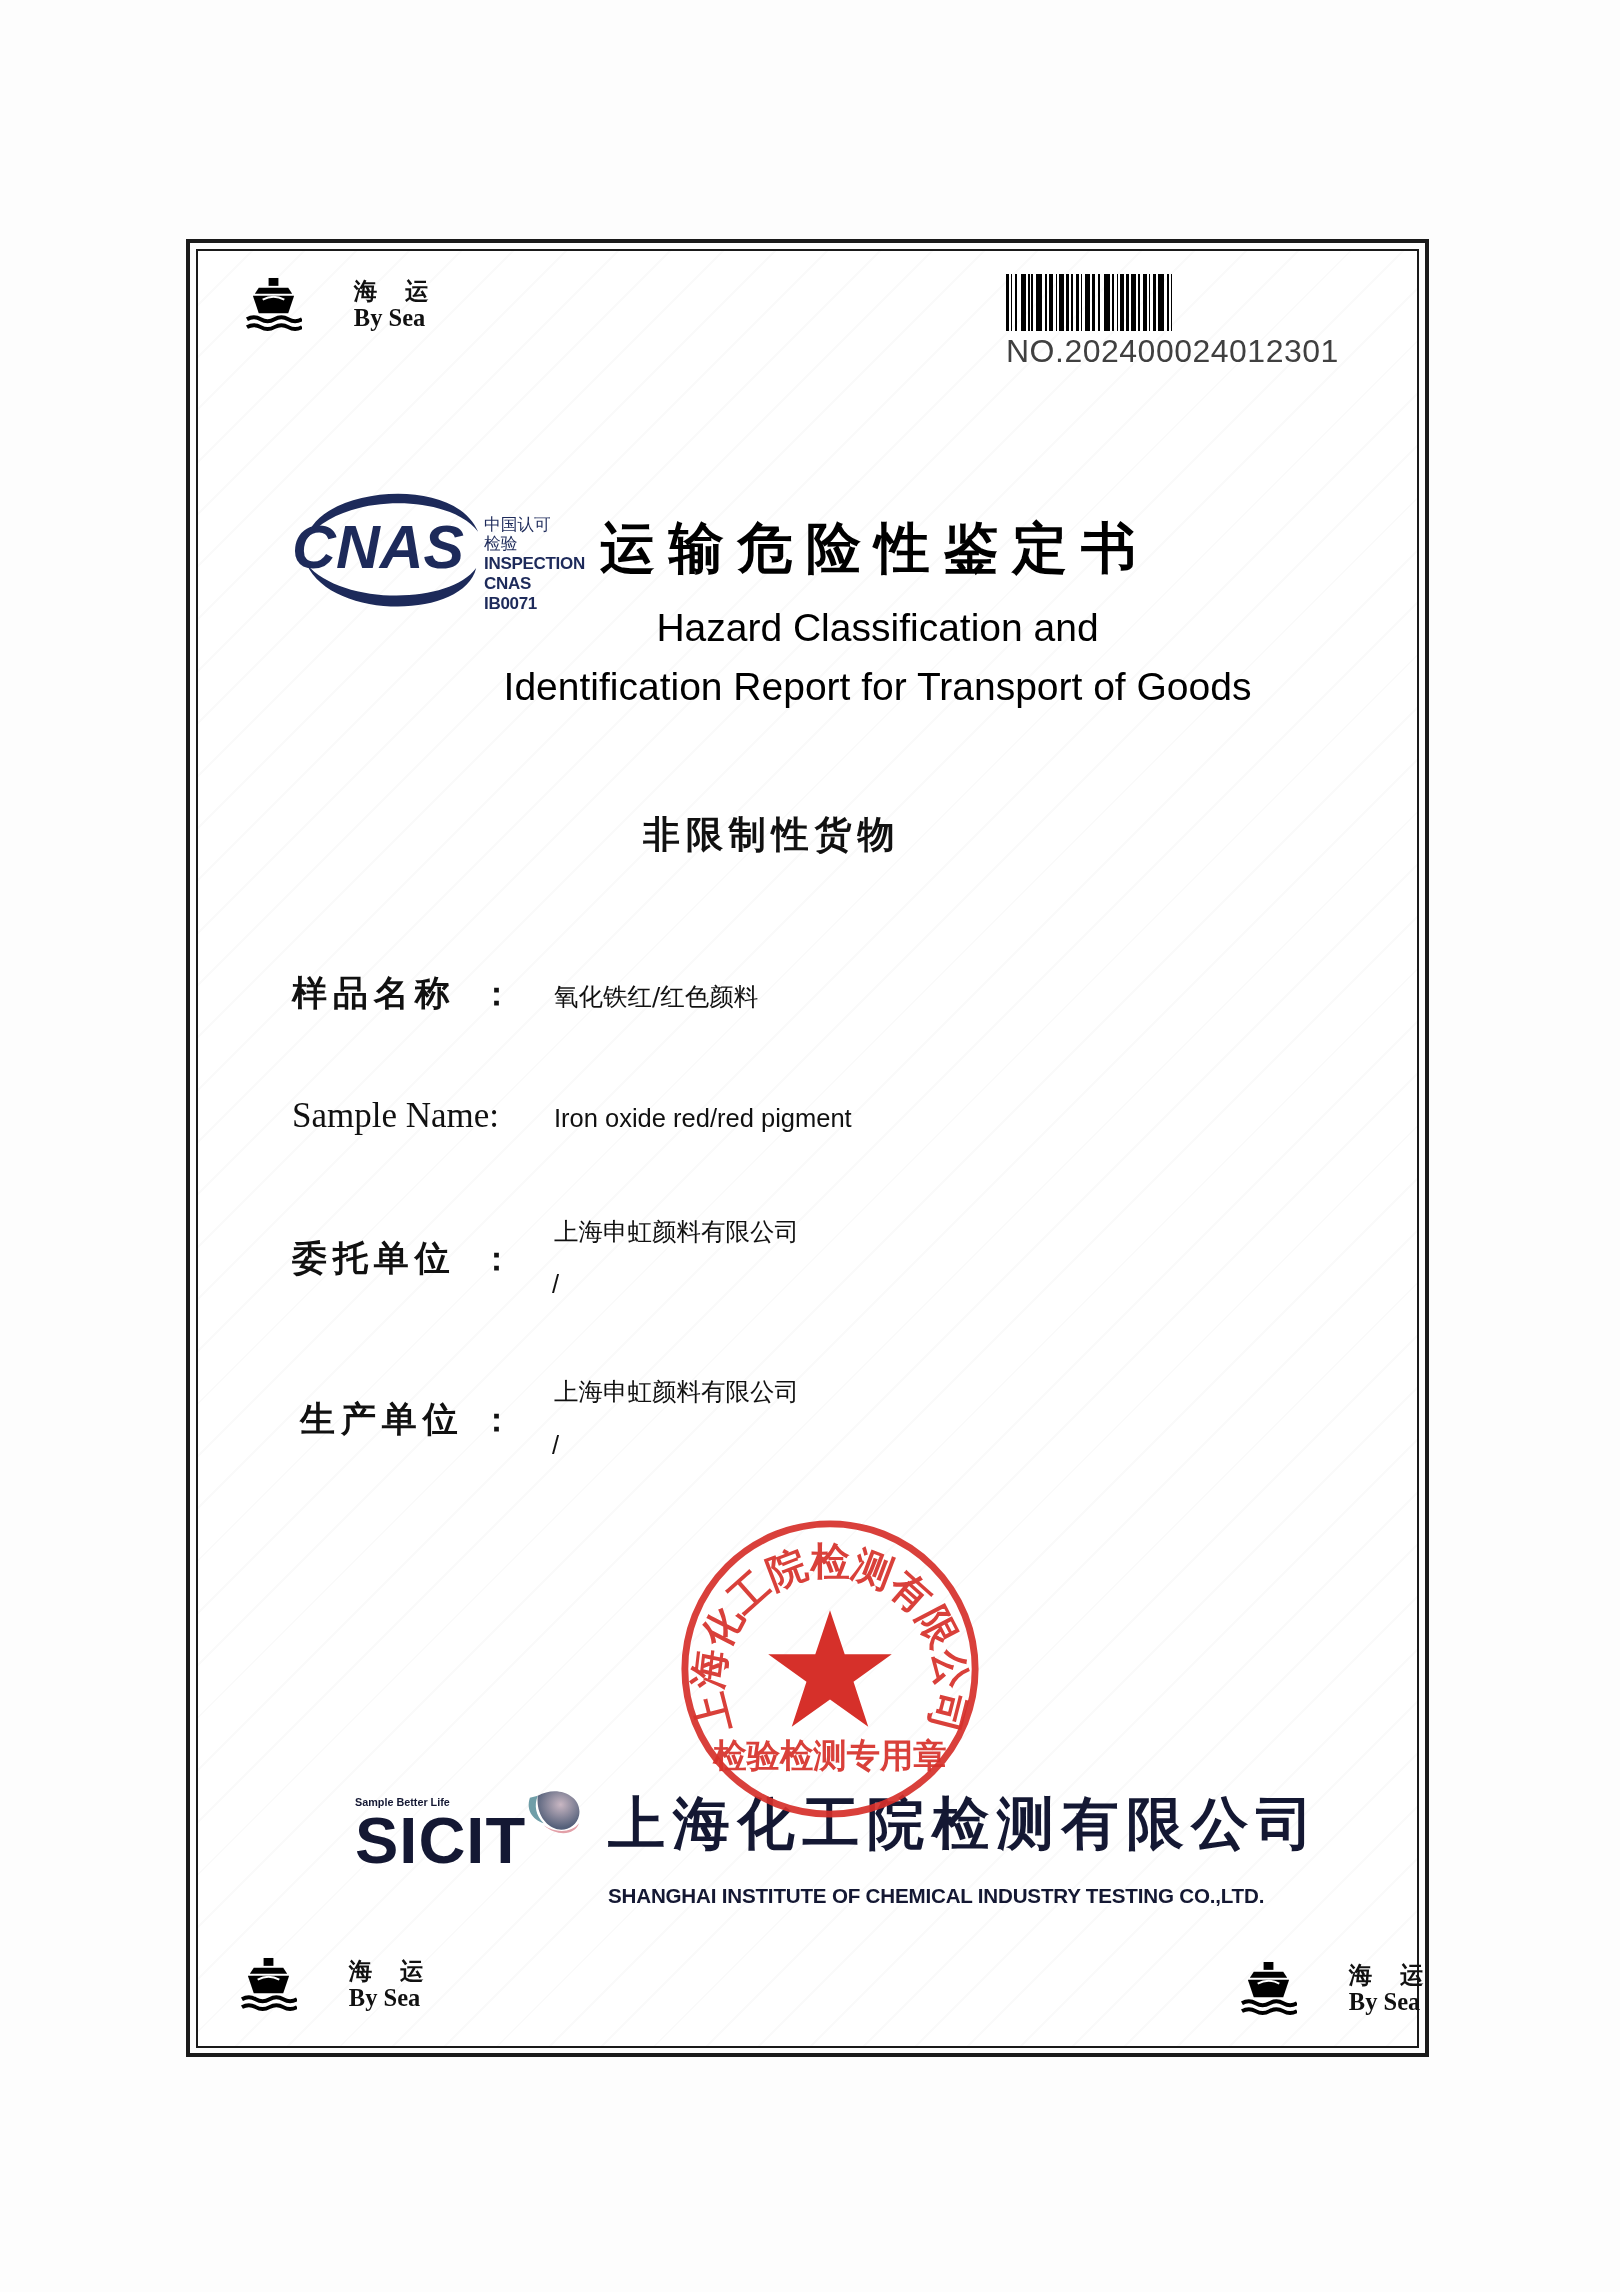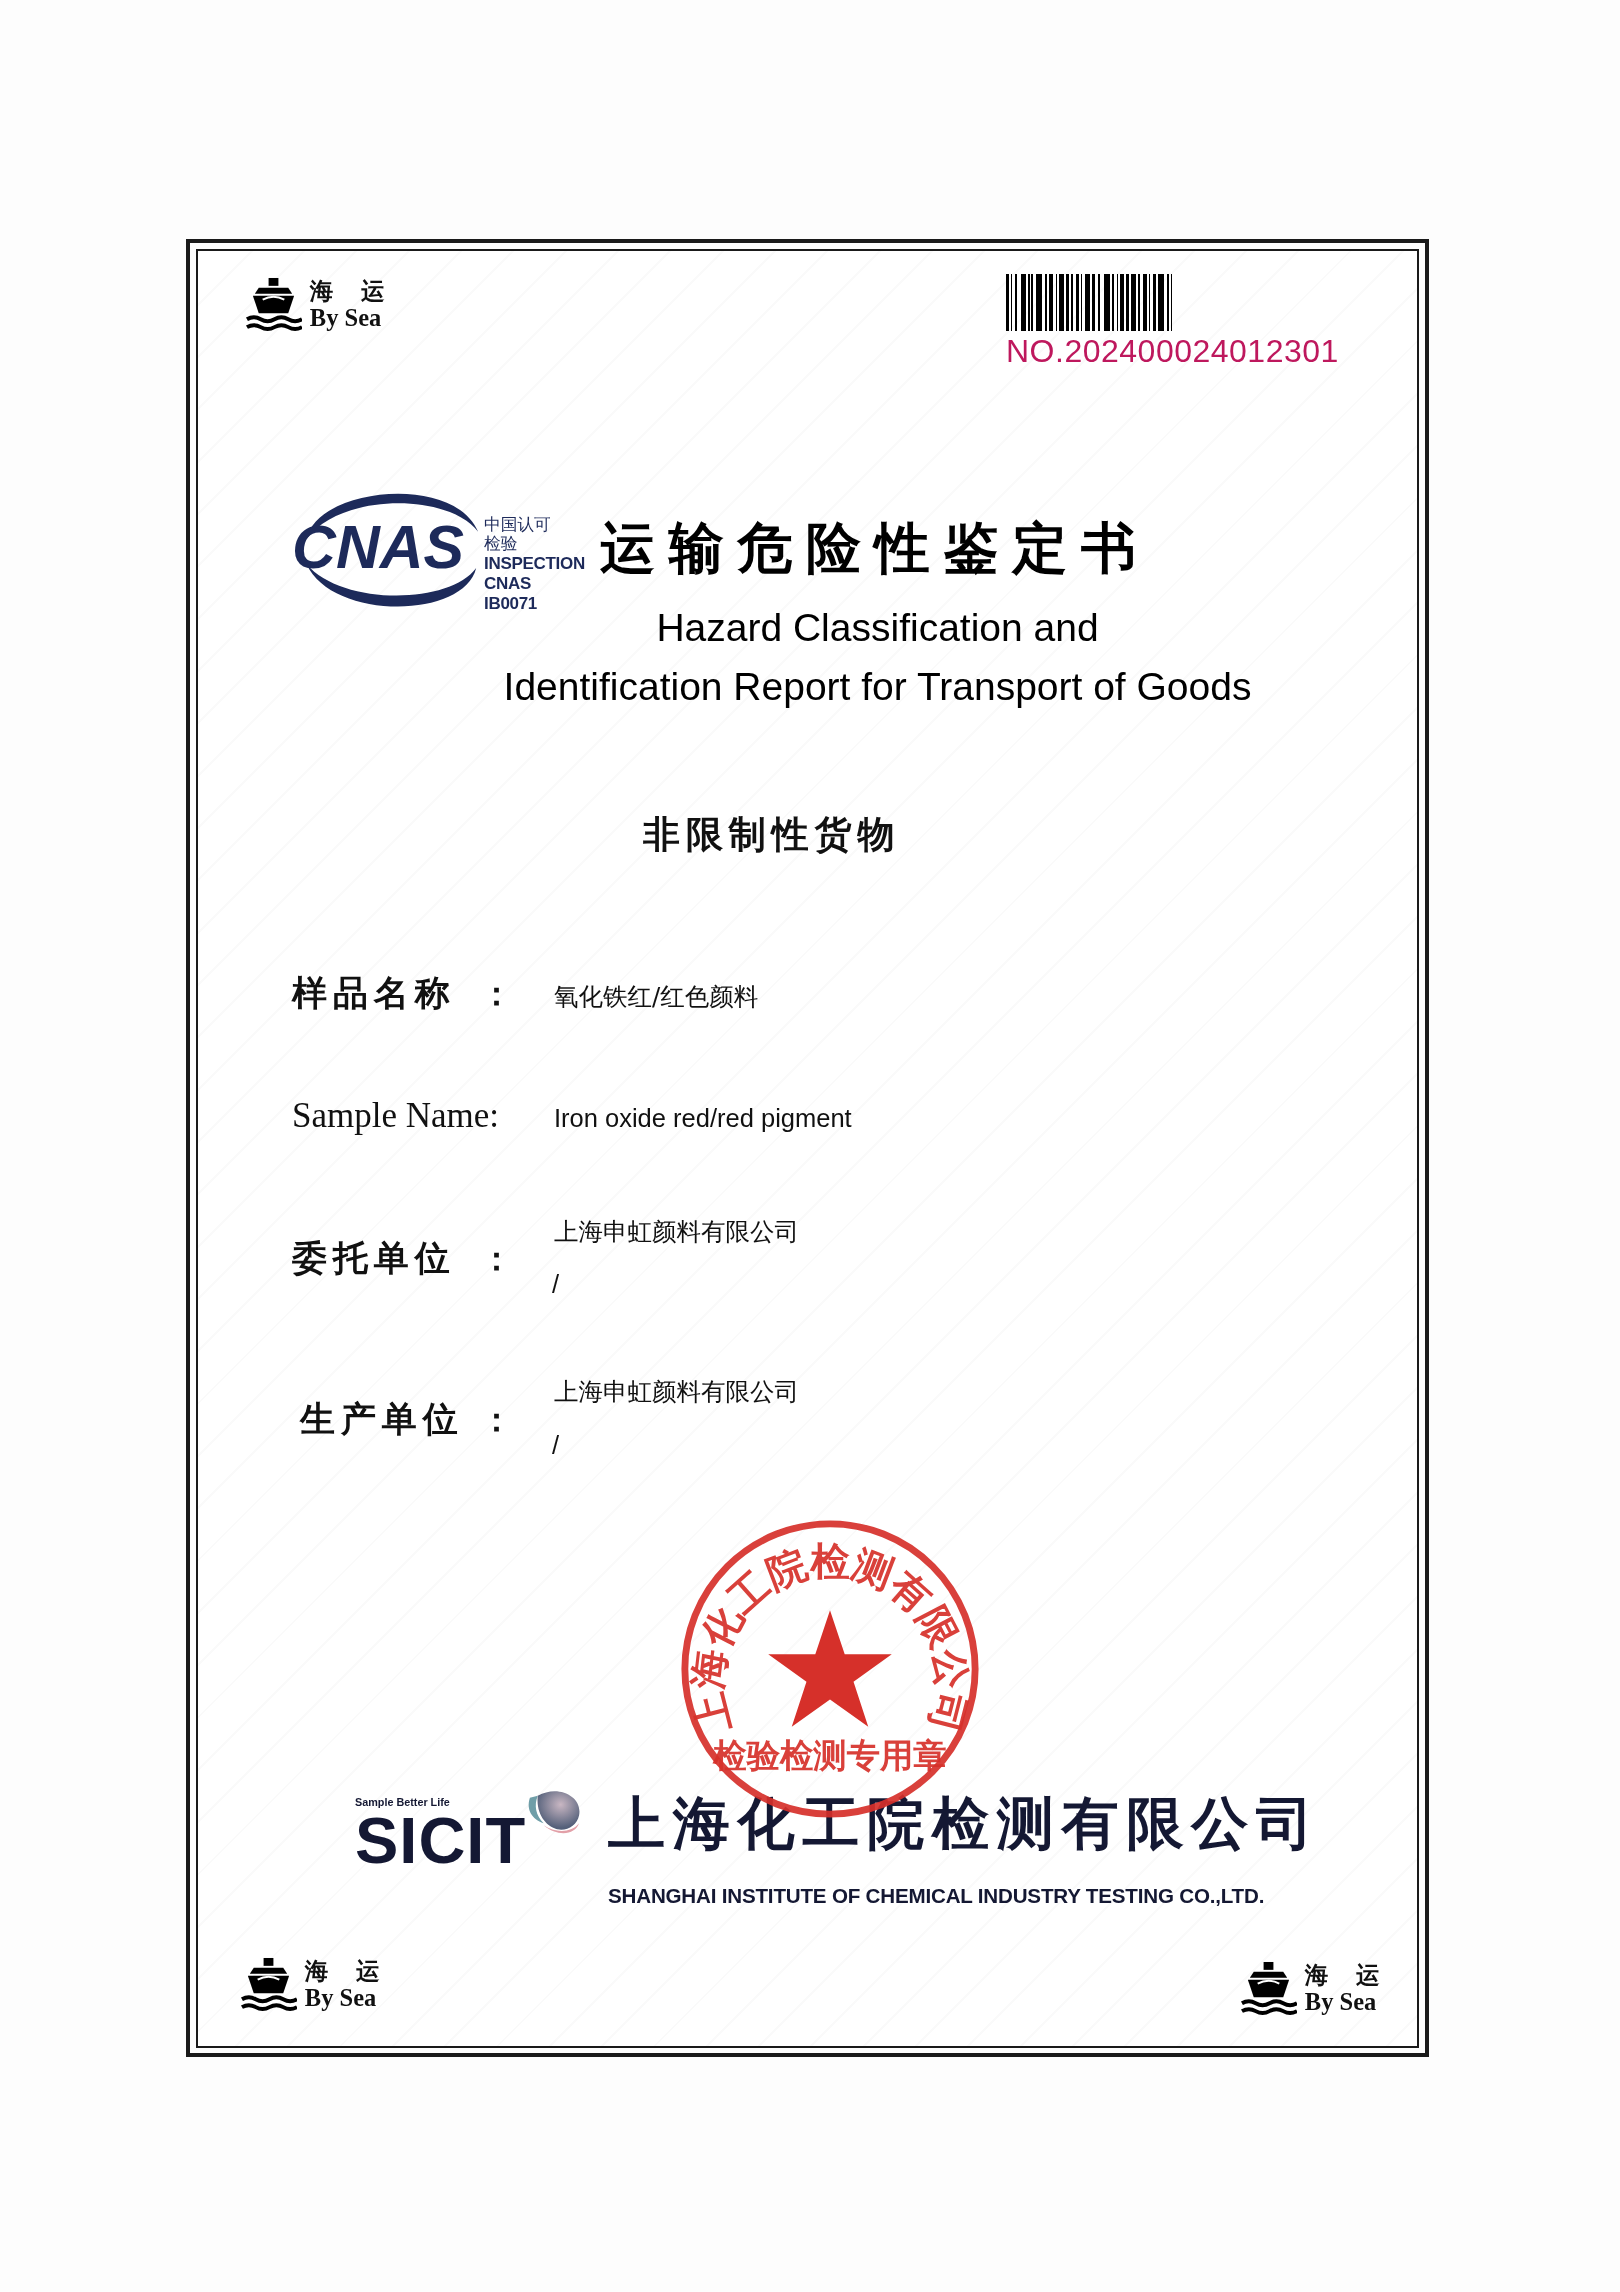--- a/index.html
+++ b/index.html
@@ -18,28 +18,28 @@
     border:2.9px solid #1a1a1a; box-sizing:border-box;
     background:
       repeating-linear-gradient(135deg, rgba(0,0,0,0.018) 0 2px, transparent 2px 37px),
       #ffffff;
   }
   .abs { position:absolute; }
 
   
   .bysea { display:flex; align-items:center; gap:7.8px; }
   .bysea svg { display:block; }
-  .bysea .txt { display:flex; flex-direction:column; line-height:1.1; }
+  .bysea .txt { display:flex; flex-direction:column; line-height:1.1;margin-left:44px; }
   .bysea .cn { font-family:"DejaVu Serif", serif; font-weight:bold; font-size:23.5px; letter-spacing:9.8px; }
   .bysea .en { font-family:"Liberation Serif", serif; font-weight:bold; font-size:24.5px; }
 
   
   .barcode { display:flex; align-items:stretch; height:57px; }
   .barcode span { display:block; background:#000; height:100%; }
-  .report-no { font-family:"Liberation Sans", sans-serif; font-size:32px; letter-spacing:0.5px; color:#be185d; }
+  .report-no { font-family:"Liberation Sans", sans-serif; font-size:32px; letter-spacing:0.5px; color:#404040; }
 
   
   .cnas-side { font-family:"DejaVu Sans", sans-serif; font-size:16.7px; color:#1d2a5a; line-height:1.18; }
   .cnas-side .en { font-family:"Liberation Sans", sans-serif; font-size:17px; font-weight:bold; letter-spacing:-0.3px; }
 
   .title-cn { font-family:"DejaVu Serif", serif; font-weight:bold; font-size:55px; letter-spacing:13.7px; color:#000; }
   .title-en { font-family:"Liberation Sans", sans-serif; font-size:39px; color:#000; text-align:center; line-height:59px; }
   .subtitle-cn { font-family:"DejaVu Serif", serif; font-weight:bold; font-size:37px; letter-spacing:5.9px; }
 
   .label-cn { font-family:"DejaVu Serif", serif; font-weight:bold; font-size:35px; letter-spacing:5.9px; }

